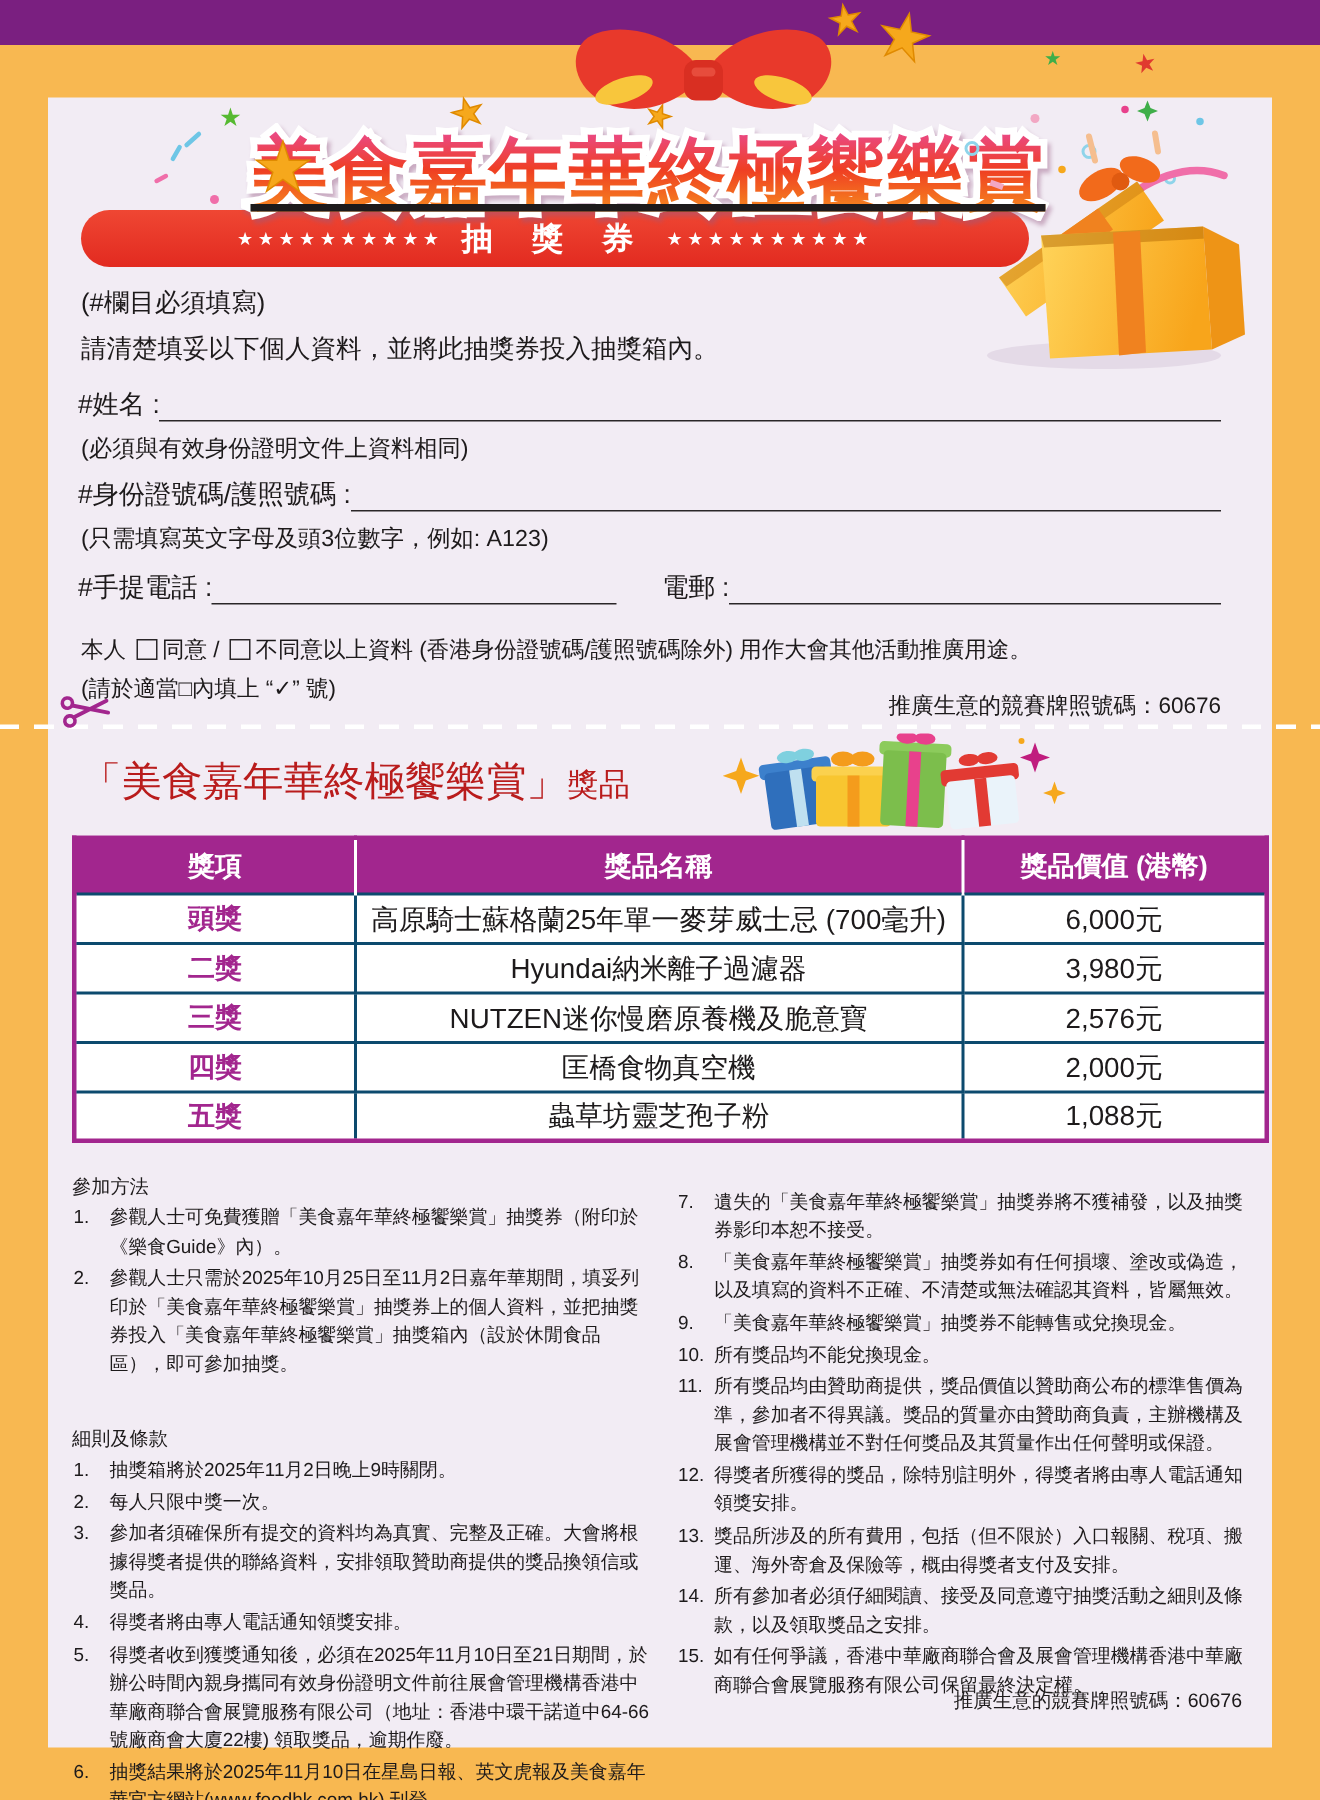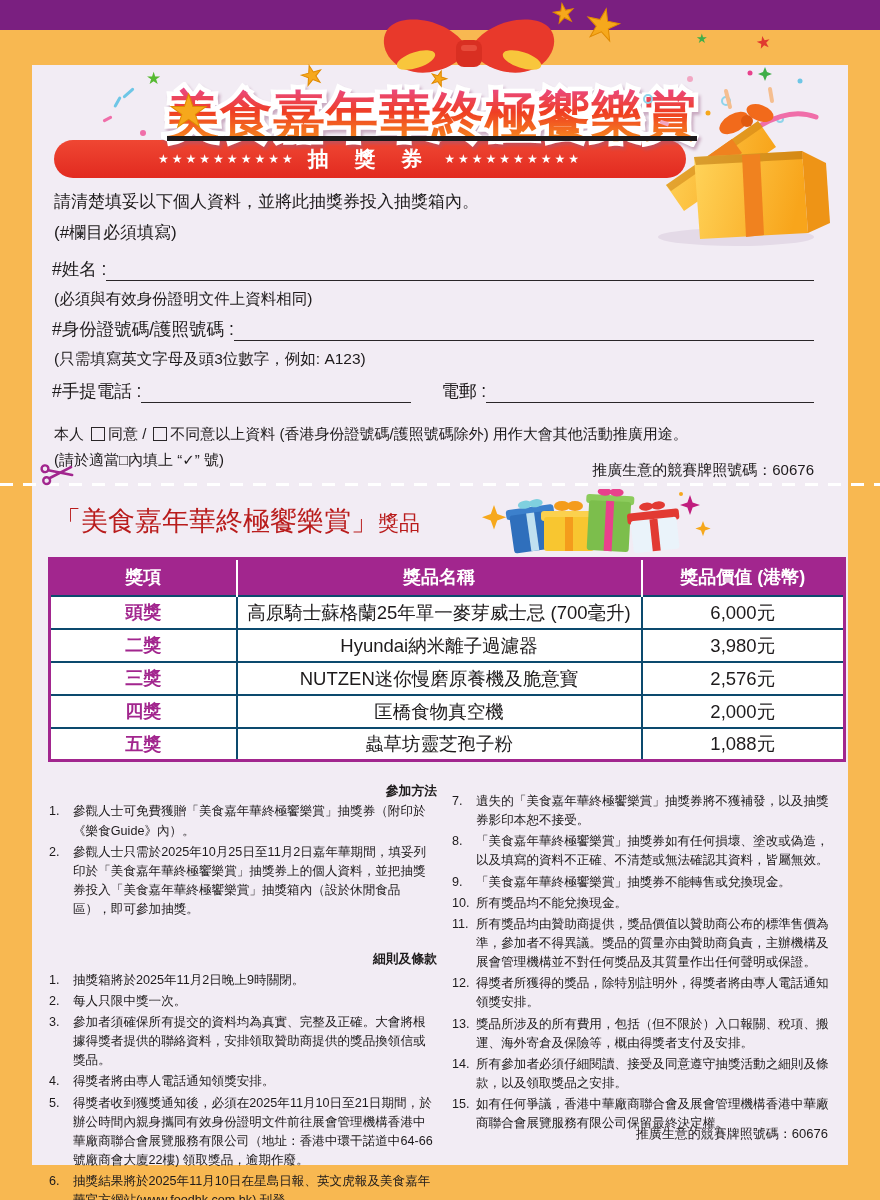--- a/index.html
+++ b/index.html
@@ -53,21 +53,21 @@
   table.prize th:first-child { border-left:none; }
   table.prize td { border:2px solid #0c4a6e; text-align:center; height:33px; font-size:18.5px;
                    padding:0 6px; background:#fff; }
   table.prize td.tier { color:#A2268E; font-weight:bold; font-size:18px; }
   .c1 { width:187px; } .c2 { width:405px; } .c3 { width:203px; }
 
   
   .fineprint { position:absolute; left:16px; top:716px; width:792px; display:flex; gap:14px;
                font-size:12.6px; line-height:1.52; color:#1d1a1b; }
   .fineprint .col { width:389px; }
-  .fineprint h3 { font-size:12.8px; font-weight:bold; margin:0 0 2px 0;text-align:right; }
+  .fineprint h3 { font-size:12.8px; font-weight:normal; margin:0 0 2px 0; }
   .terms-block { margin-top:30px; }
   ol.nlist { list-style:none; counter-reset:n var(--start,0); }
   ol.nlist li { position:relative; padding-left:25px; counter-increment:n; margin-bottom:2px; }
   ol.nlist li::before { content:counter(n) "."; position:absolute; left:1px; }
   .col-right { padding-top:11px; }
   .licence-foot { position:absolute; right:20px; top:1060px; font-size:13px; }
 
   
   .deco { position:absolute; z-index:3; line-height:1; }
   .gold { color:#F6A81C; -webkit-text-stroke:1px #E08A00; }
@@ -147,22 +147,22 @@
         <polygon points="64,96 172,90 174,98 66,104" fill="#B36A05" opacity="0.5"></polygon>
         <polygon points="172,90 196,102 200,162 178,172" fill="#EE9416"></polygon>
         <polygon points="112,94 130,93 134,174 116,176" fill="#F0821F"></polygon>
         <ellipse cx="104" cy="62" rx="16" ry="9" fill="#F26A1B" transform="rotate(-30 104 62)"></ellipse>
         <ellipse cx="130" cy="52" rx="14" ry="8" fill="#F26A1B" transform="rotate(20 130 52)"></ellipse>
         <circle cx="117" cy="60" r="6" fill="#E05A10"></circle>
       </svg>
     </div>
 
     <div class="intro">
+      <div>(#欄目必須填寫)</div>
       <div>請清楚填妥以下個人資料，並將此抽獎券投入抽獎箱內。</div>
-      <div>(#欄目必須填寫)</div>
     </div>
 
     <div class="frow" style="top:192px;">
       <span>#姓名 :</span>
       <span class="wline flex1"></span>
     </div>
     <div class="fnote" style="top:224px;">(必須與有效身份證明文件上資料相同)</div>
 
     <div class="frow" style="top:252px;">
       <span>#身份證號碼/護照號碼 :</span>

